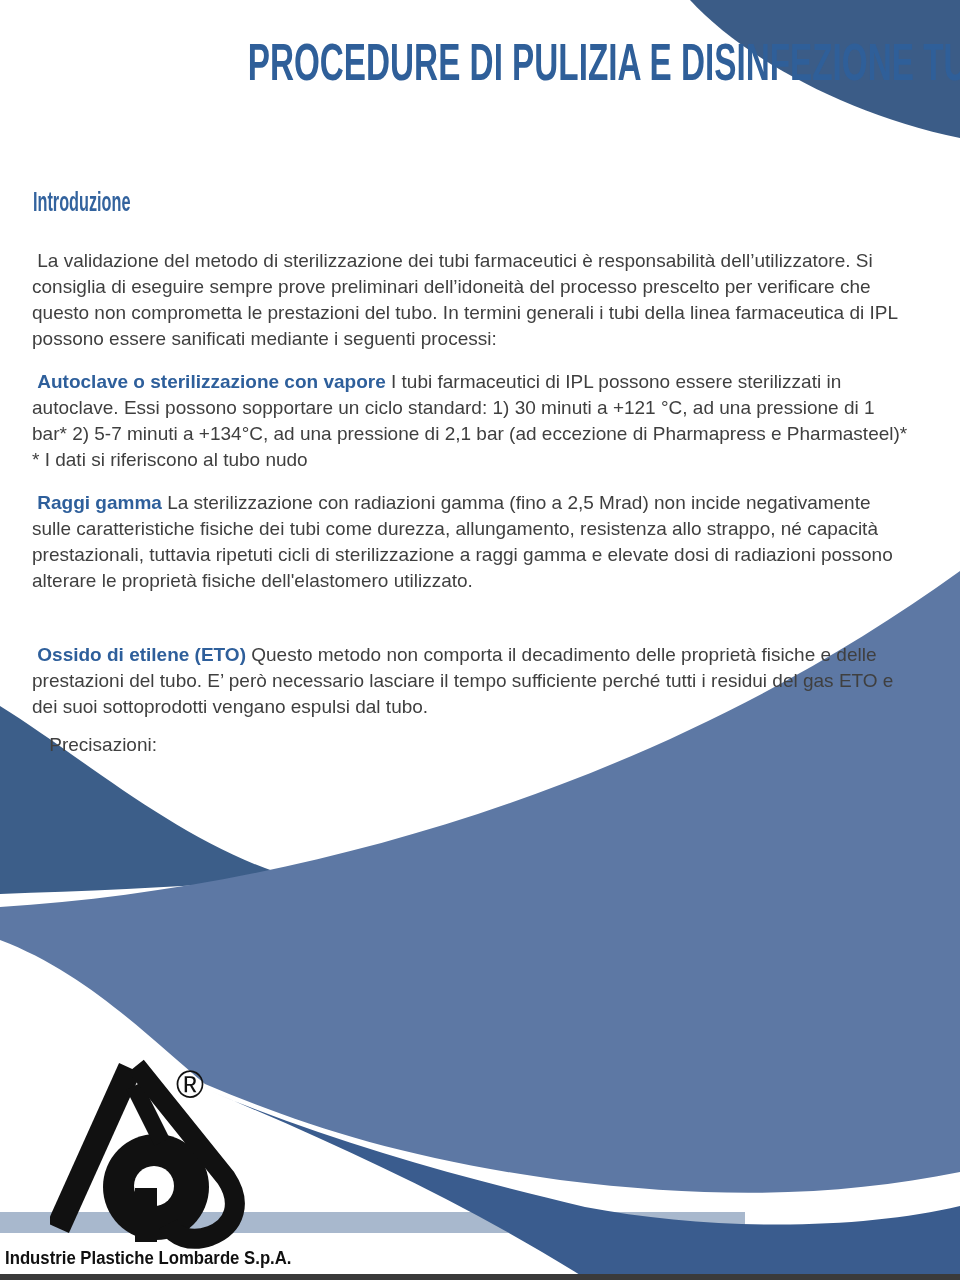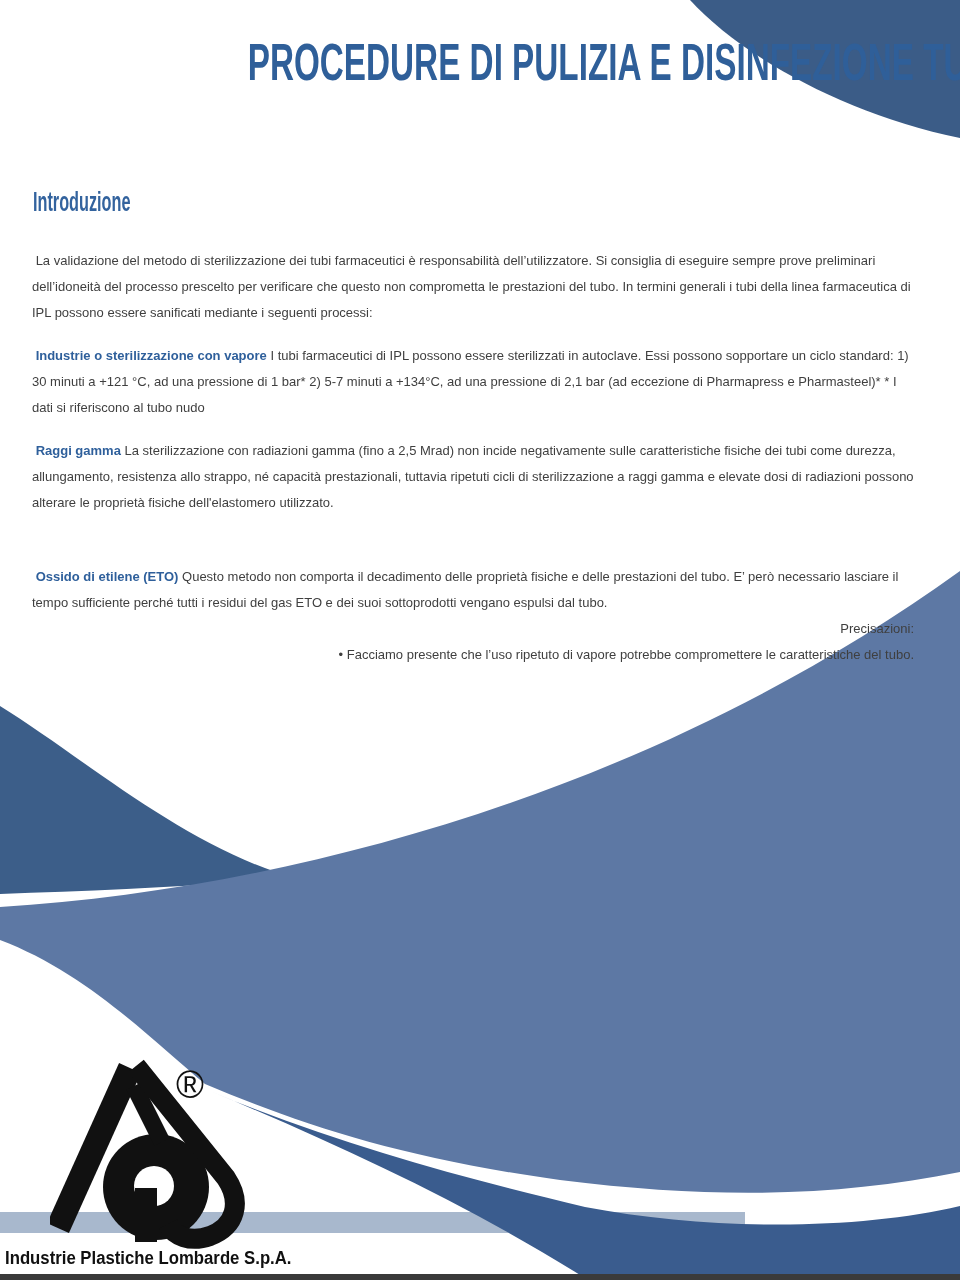--- a/index.html
+++ b/index.html
@@ -32,27 +32,27 @@
     display:inline-block;
     font-size:28px;font-weight:bold;
     color:#33639e;
     transform:scaleX(0.58);
     transform-origin:left top;
     white-space:nowrap;
     line-height:1.0;
   }
   .body-copy{
     position:absolute;left:32px;top:248px;width:882px;
-    font-size:13px;line-height:26px;
+    font-size:19px;line-height:26px;
     color:#3f3f3f;
     z-index:3;
   }
   .body-copy p{margin:0 0 17px 0;white-space:pre-wrap;}
   .body-copy .lead{color:#2e5f9b;font-weight:bold;}
-  .plain-line{margin:0;white-space:pre-wrap;text-align:right;}
+  .plain-line{margin:12px;white-space:pre-wrap;}
   .footer-mark{
     position:absolute;left:5px;top:1248px;
     font-size:18px;font-weight:bold;color:#101010;
     transform:scaleX(0.93);transform-origin:left top;
     white-space:nowrap;z-index:6;
   }
   .bottom-rule{
     position:absolute;left:0;top:1274px;width:960px;height:6px;
     background:#3a3a3a;z-index:5;
   }
@@ -74,25 +74,24 @@
   <div class="title-wrap">
     <div class="title">PROCEDURE DI PULIZIA E DISINFEZIONE TUBI FARMA</div>
   </div>
 
   <div class="section-heading-wrap">
     <div class="section-heading">Introduzione</div>
   </div>
 
   <div class="body-copy" id="paragraph-list">
       <p><span> La validazione del metodo di sterilizzazione dei tubi farmaceutici è responsabilità dell’utilizzatore. Si consiglia di eseguire sempre prove preliminari dell’idoneità del processo prescelto per verificare che questo non comprometta le prestazioni del tubo. In termini generali i tubi della linea farmaceutica di IPL possono essere sanificati mediante i seguenti processi:</span></p>
-      <p><span class="lead"> Industrie o sterilizzazione con vapore</span><span> I tubi farmaceutici di IPL possono essere sterilizzati in autoclave. Essi possono sopportare un ciclo standard: 1) 30 minuti a +121 °C, ad una pressione di 1 bar* 2) 5-7 minuti a +134°C, ad una pressione di 2,1 bar (ad eccezione di Pharmapress e Pharmasteel)* * I dati si riferiscono al tubo nudo</span></p>
+      <p><span class="lead"> Autoclave o sterilizzazione con vapore</span><span> I tubi farmaceutici di IPL possono essere sterilizzati in autoclave. Essi possono sopportare un ciclo standard: 1) 30 minuti a +121 °C, ad una pressione di 1 bar* 2) 5-7 minuti a +134°C, ad una pressione di 2,1 bar (ad eccezione di Pharmapress e Pharmasteel)* * I dati si riferiscono al tubo nudo</span></p>
       <p><span class="lead"> Raggi gamma</span><span> La sterilizzazione con radiazioni gamma (fino a 2,5 Mrad) non incide negativamente sulle caratteristiche fisiche dei tubi come durezza, allungamento, resistenza allo strappo, né capacità prestazionali, tuttavia ripetuti cicli di sterilizzazione a raggi gamma e elevate dosi di radiazioni possono alterare le proprietà fisiche dell'elastomero utilizzato.</span></p>
       <p style="margin-bottom: 0px; margin-top: 48px;"><span class="lead"> Ossido di etilene (ETO)</span><span> Questo metodo non comporta il decadimento delle proprietà fisiche e delle prestazioni del tubo. E’ però necessario lasciare il tempo sufficiente perché tutti i residui del gas ETO e dei suoi sottoprodotti vengano espulsi dal tubo.</span></p>
       <div class="plain-line"> Precisazioni:</div>
-      <div class="plain-line">• Facciamo presente che l’uso ripetuto di vapore potrebbe compromettere le caratteristiche del tubo.</div>
     </div>
 
   <div class="bottom-rule"></div>
 
   <svg class="logo-svg" viewBox="0 0 200 200" aria-hidden="true">
     <g fill="#111111" stroke="none">
       <circle cx="106" cy="137" r="53" fill="#111111"></circle>
       <circle cx="104" cy="136" r="20" fill="#ffffff"></circle>
     </g>
     <path d="M 80 18 L 8 178" stroke="#111111" stroke-width="24" fill="none"></path>

